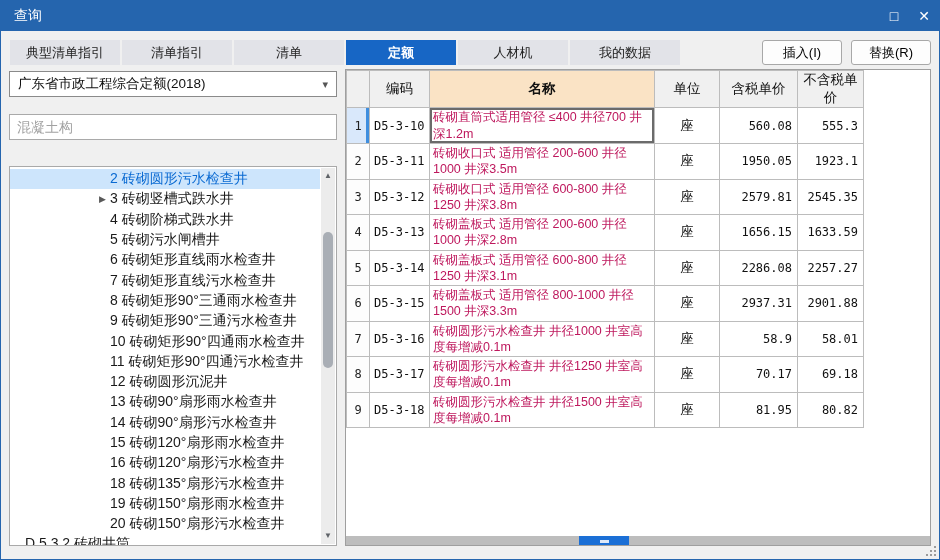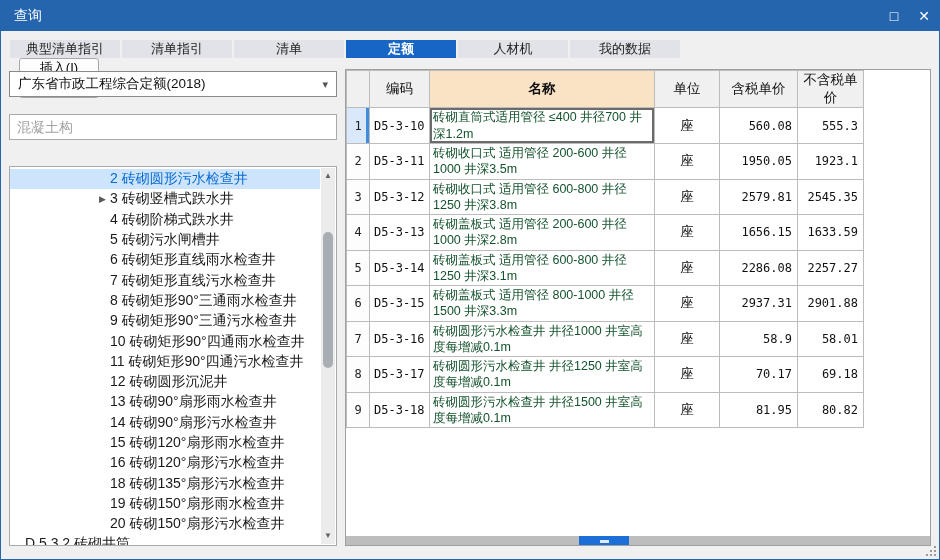--- a/index.html
+++ b/index.html
@@ -5,21 +5,21 @@
   * { margin:0; padding:0; box-sizing:border-box; }
   html,body { width:940px; height:560px; font-family:"Liberation Sans","DejaVu Sans",sans-serif; }
   .window { width:940px; height:560px; border:1px solid #2565ae; background:#f0f0f0; position:relative; overflow:hidden; }
 
   
   .titlebar { height:30px; background:#2565ae; color:#fff; display:flex; align-items:center; padding-left:13px; font-size:14px; }
   .titlebar .spacer { flex:1; }
   .win-btn { width:30px; height:30px; display:flex; align-items:center; justify-content:center; color:#fff; font-size:14px; cursor:pointer; }
 
   
-  .toolbar { position:absolute; top:39px; left:9px; right:8px; height:25px; display:flex; align-items:stretch;flex-direction:column; }
+  .toolbar { position:absolute; top:39px; left:9px; right:8px; height:25px; display:flex; align-items:stretch; }
   .tab { width:110px; margin-right:2px; background:#e2e3e8; color:#222; font-size:13px; display:flex; align-items:center; justify-content:center; cursor:pointer; }
   .tab.active { background:#1766c5; color:#fff; font-weight:bold; }
   .toolbar .btn-gap { flex:1; }
   .push-btn { width:80px; margin-left:9px; background:#fdfdfd; border:1px solid #a8a8a8; border-radius:3px; font-size:13px; display:flex; align-items:center; justify-content:center; cursor:pointer; color:#000000; }
 
   
   .left-panel { position:absolute; top:70px; left:8px; width:328px; bottom:13px; display:flex; flex-direction:column; }
   .combo { height:26px; border:1px solid #8a8a8a; background:#fff; display:flex; align-items:center; padding:0 8px; font-size:13.5px; color:#111; cursor:pointer; }
   .combo .caret { margin-left:auto; color:#555; font-size:11px; }
   .search-box { height:40px; margin-top:17px; }
@@ -40,21 +40,21 @@
   
   .table-wrap { position:absolute; top:68px; left:344px; right:8px; bottom:13px; background:#fff; border:1px solid #9f9f9f; overflow:hidden; }
   table { border-collapse:collapse; table-layout:fixed; width:517px; }
   th, td { border:1px solid #bcbcbc; overflow:hidden; }
   thead th { height:25px; background:#f0f0f0; font-size:13.5px; font-weight:normal; color:#111; }
   thead th.name-h { background:#fae3c5; font-weight:bold; }
   tbody td { height:33px; }
   tr.first td { height:36px; }
   td.num-cell { text-align:center; font-family:"DejaVu Sans Mono",monospace; font-size:12px; color:#222; background:#fdfdfd; }
   td.code-cell { font-family:"DejaVu Sans Mono",monospace; font-size:12px; padding-left:4px; color:#111;border-radius:11px; }
-  td.name-cell { font-size:12.5px; line-height:1.3; padding:1px 3px; color:#14532d; }
+  td.name-cell { font-size:12.5px; line-height:1.3; padding:1px 3px; color:#be185d; }
   td.unit-cell { text-align:center; font-size:13.5px; color:#111; }
   td.price-cell { text-align:right; font-family:"DejaVu Sans Mono",monospace; font-size:12px; padding-right:5px; color:#111; }
   tr.selected td.num-cell { background:#d9e8fb; box-shadow:inset -3px 0 0 #3f8ede; }
   tr.selected td.name-cell { box-shadow:inset 0 0 0 2px #6b6b6b; }
 
   
   .hscroll { position:absolute; left:0; right:0; bottom:0; height:9px; background:#bdbdbd; }
   .hscroll .hthumb { position:absolute; left:233px; width:50px; top:0; bottom:0; background:#1b6fd6; cursor:pointer; }
   .hscroll .grip-mark { position:absolute; left:50%; top:50%; width:9px; height:3px; margin:-1px 0 0 -4px; background:rgba(255,255,255,.85); }
 

